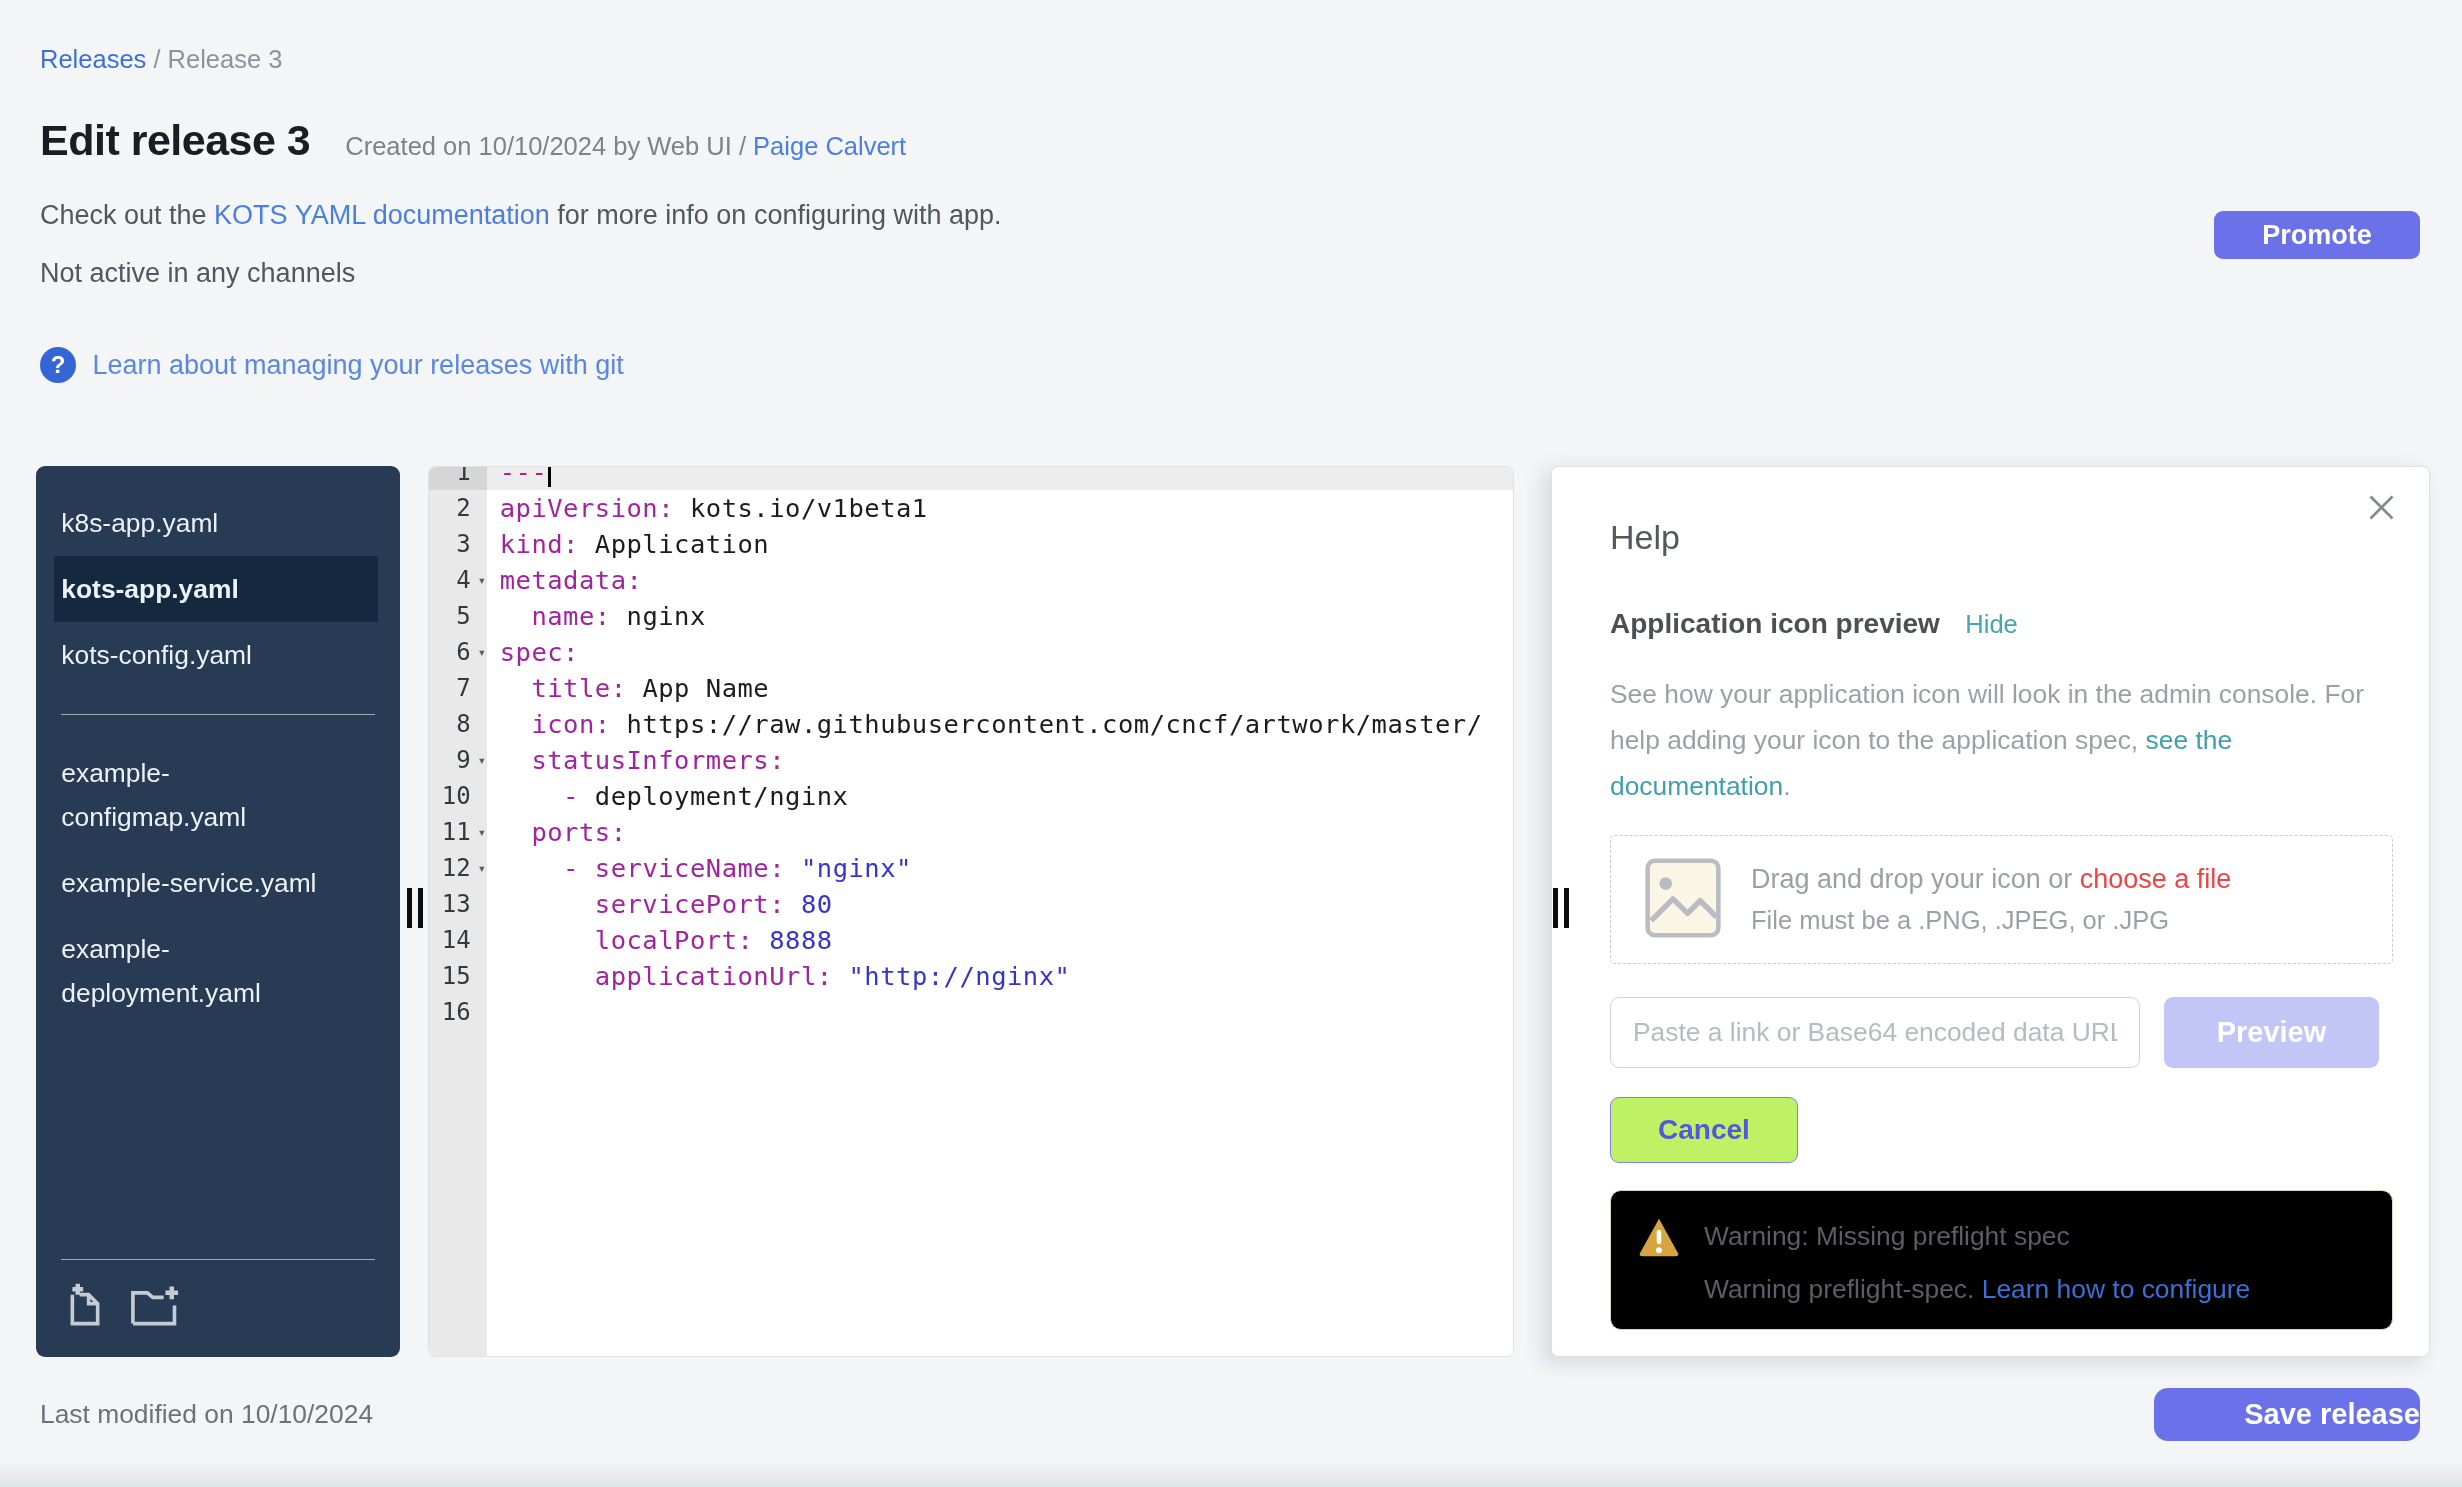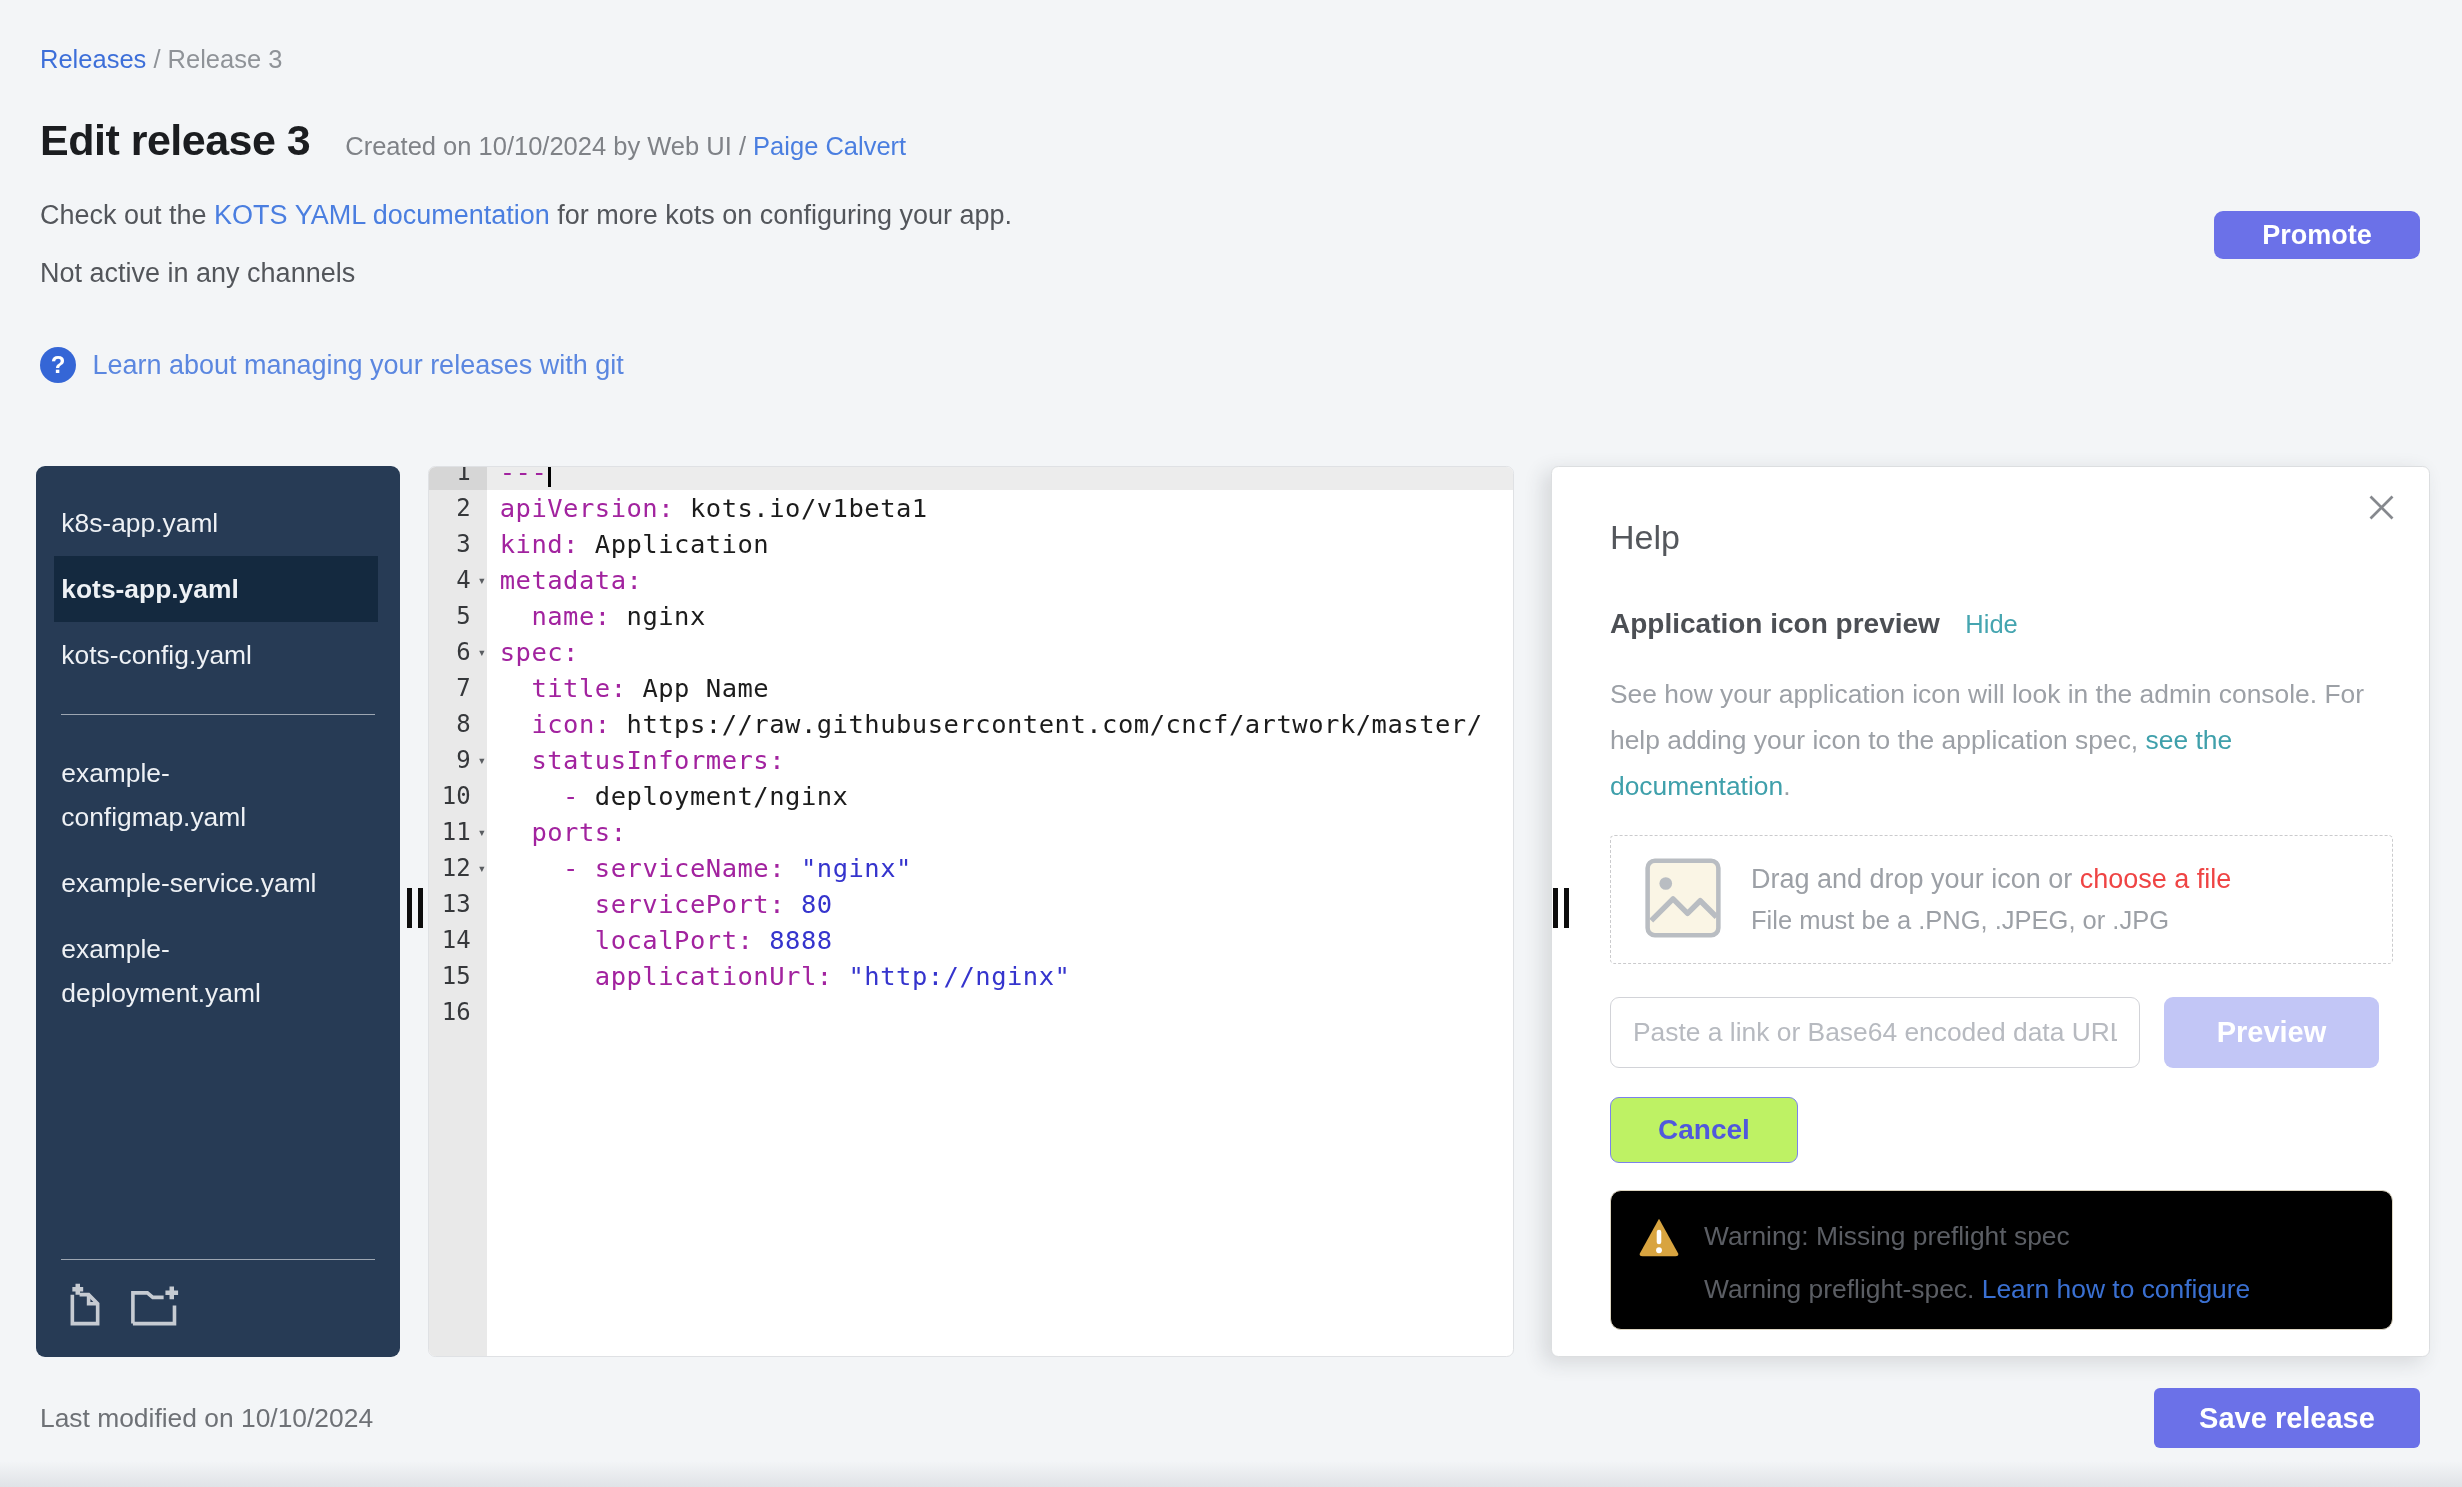--- a/index.html
+++ b/index.html
@@ -152,23 +152,23 @@
   .warn-body  { margin-top:18px; font-size:26.4px; color:#5b5e64; }
   .warn-body a { color:#3a70d2; font-weight:500; }
 
   
   .page-foot {
     position:absolute; left:40px; right:42px; top:1388px;
     display:flex; justify-content:space-between; align-items:center;
   }
   .last-modified { font-size:26.4px; color:#6e7176; }
   .save-btn {
-    width:266px; height:60px; border:none; border-radius:6px;
+    width:266px; height:53px; border:none; border-radius:14px;
     background:#6b71e8; color:#fff; font-size:29px; font-weight:bold;
-    font-family:"Liberation Sans", sans-serif; cursor:pointer;
+    font-family:"Liberation Sans", sans-serif; cursor:pointer;text-align:right;
   }
 </style>
 </head>
 <body>
 
 <div class="page-head">
   <div class="breadcrumb">
     <a>Releases</a>
     <span>/</span>
     <span>Release 3</span>
@@ -178,21 +178,21 @@
     <h1>Edit release 3</h1>
     <div class="created">
       <span>Created on 10/10/2024 by Web UI /</span>
       <a>Paige Calvert</a>
     </div>
   </div>
 
   <button class="promote-btn">Promote</button>
 
   <div class="doc-line">
-    <span>Check out the </span><a>KOTS YAML documentation</a><span> for more kots on configuring your app.</span>
+    <span>Check out the </span><a>KOTS YAML documentation</a><span> for more info on configuring with app.</span>
   </div>
 
   <div class="channel-status">Not active in any channels</div>
 
   <div class="git-row">
     <span class="q-icon">?</span>
     <a>Learn about managing your releases with git</a>
   </div>
 </div>
 

